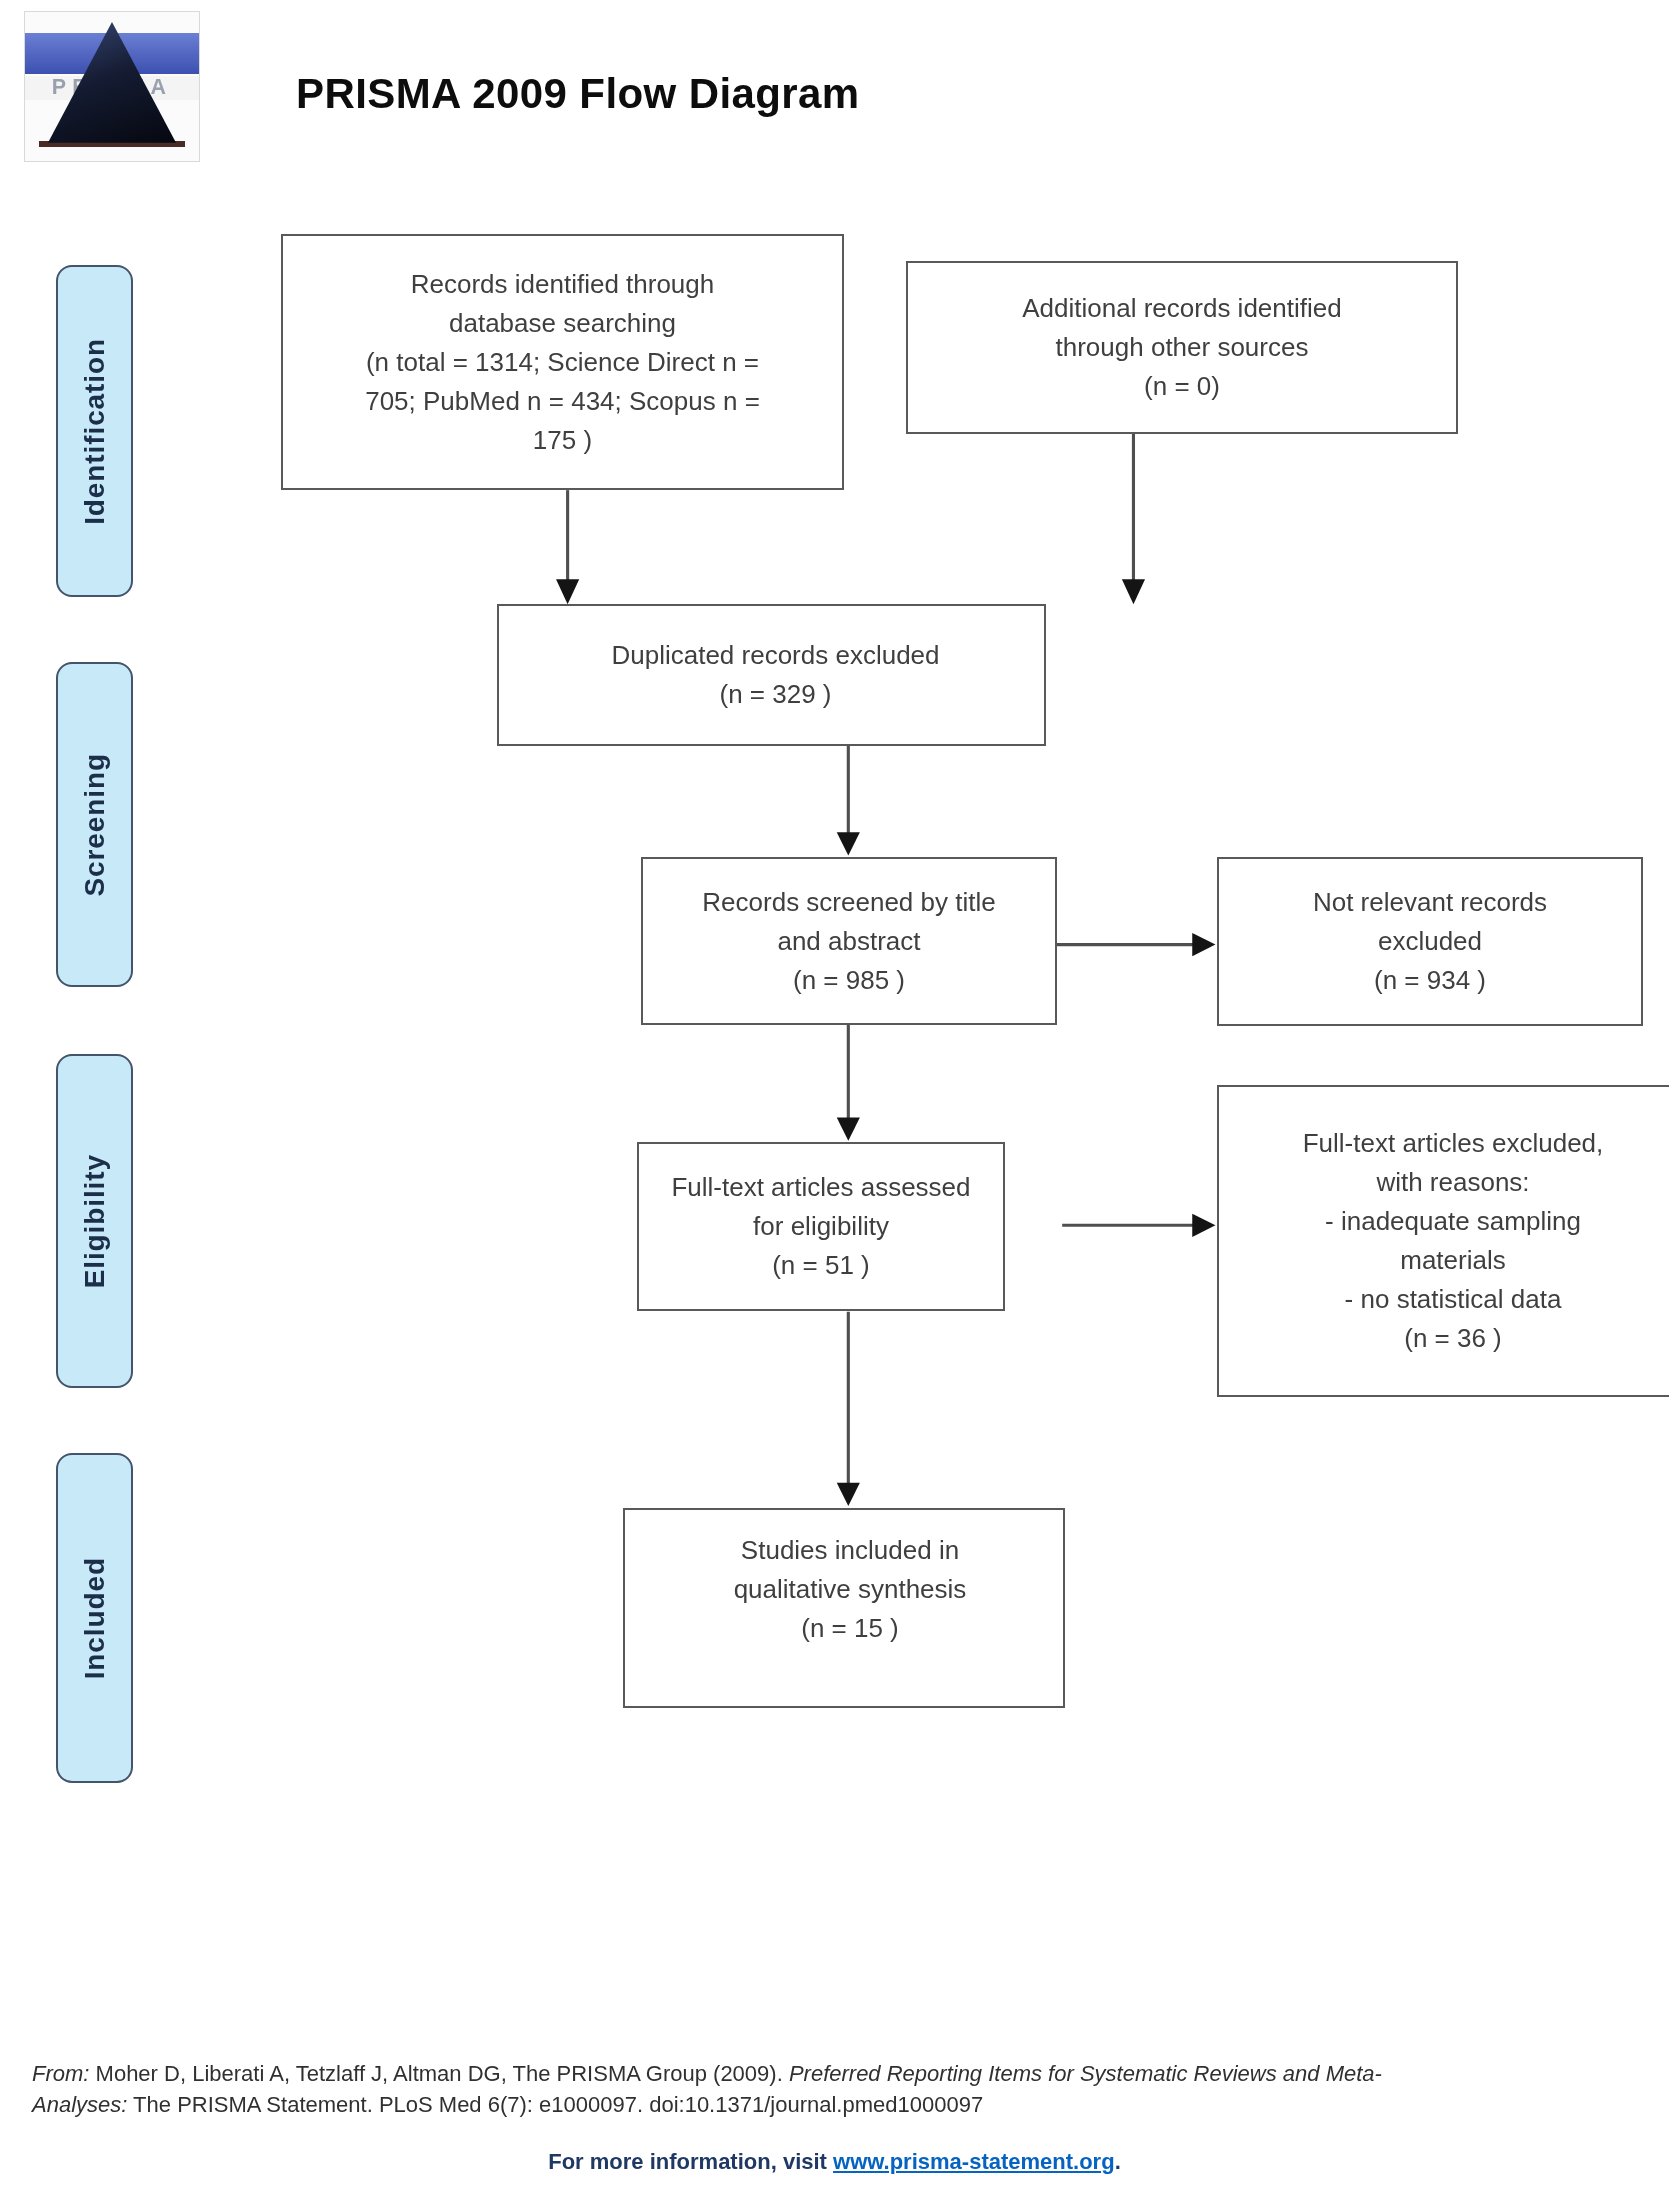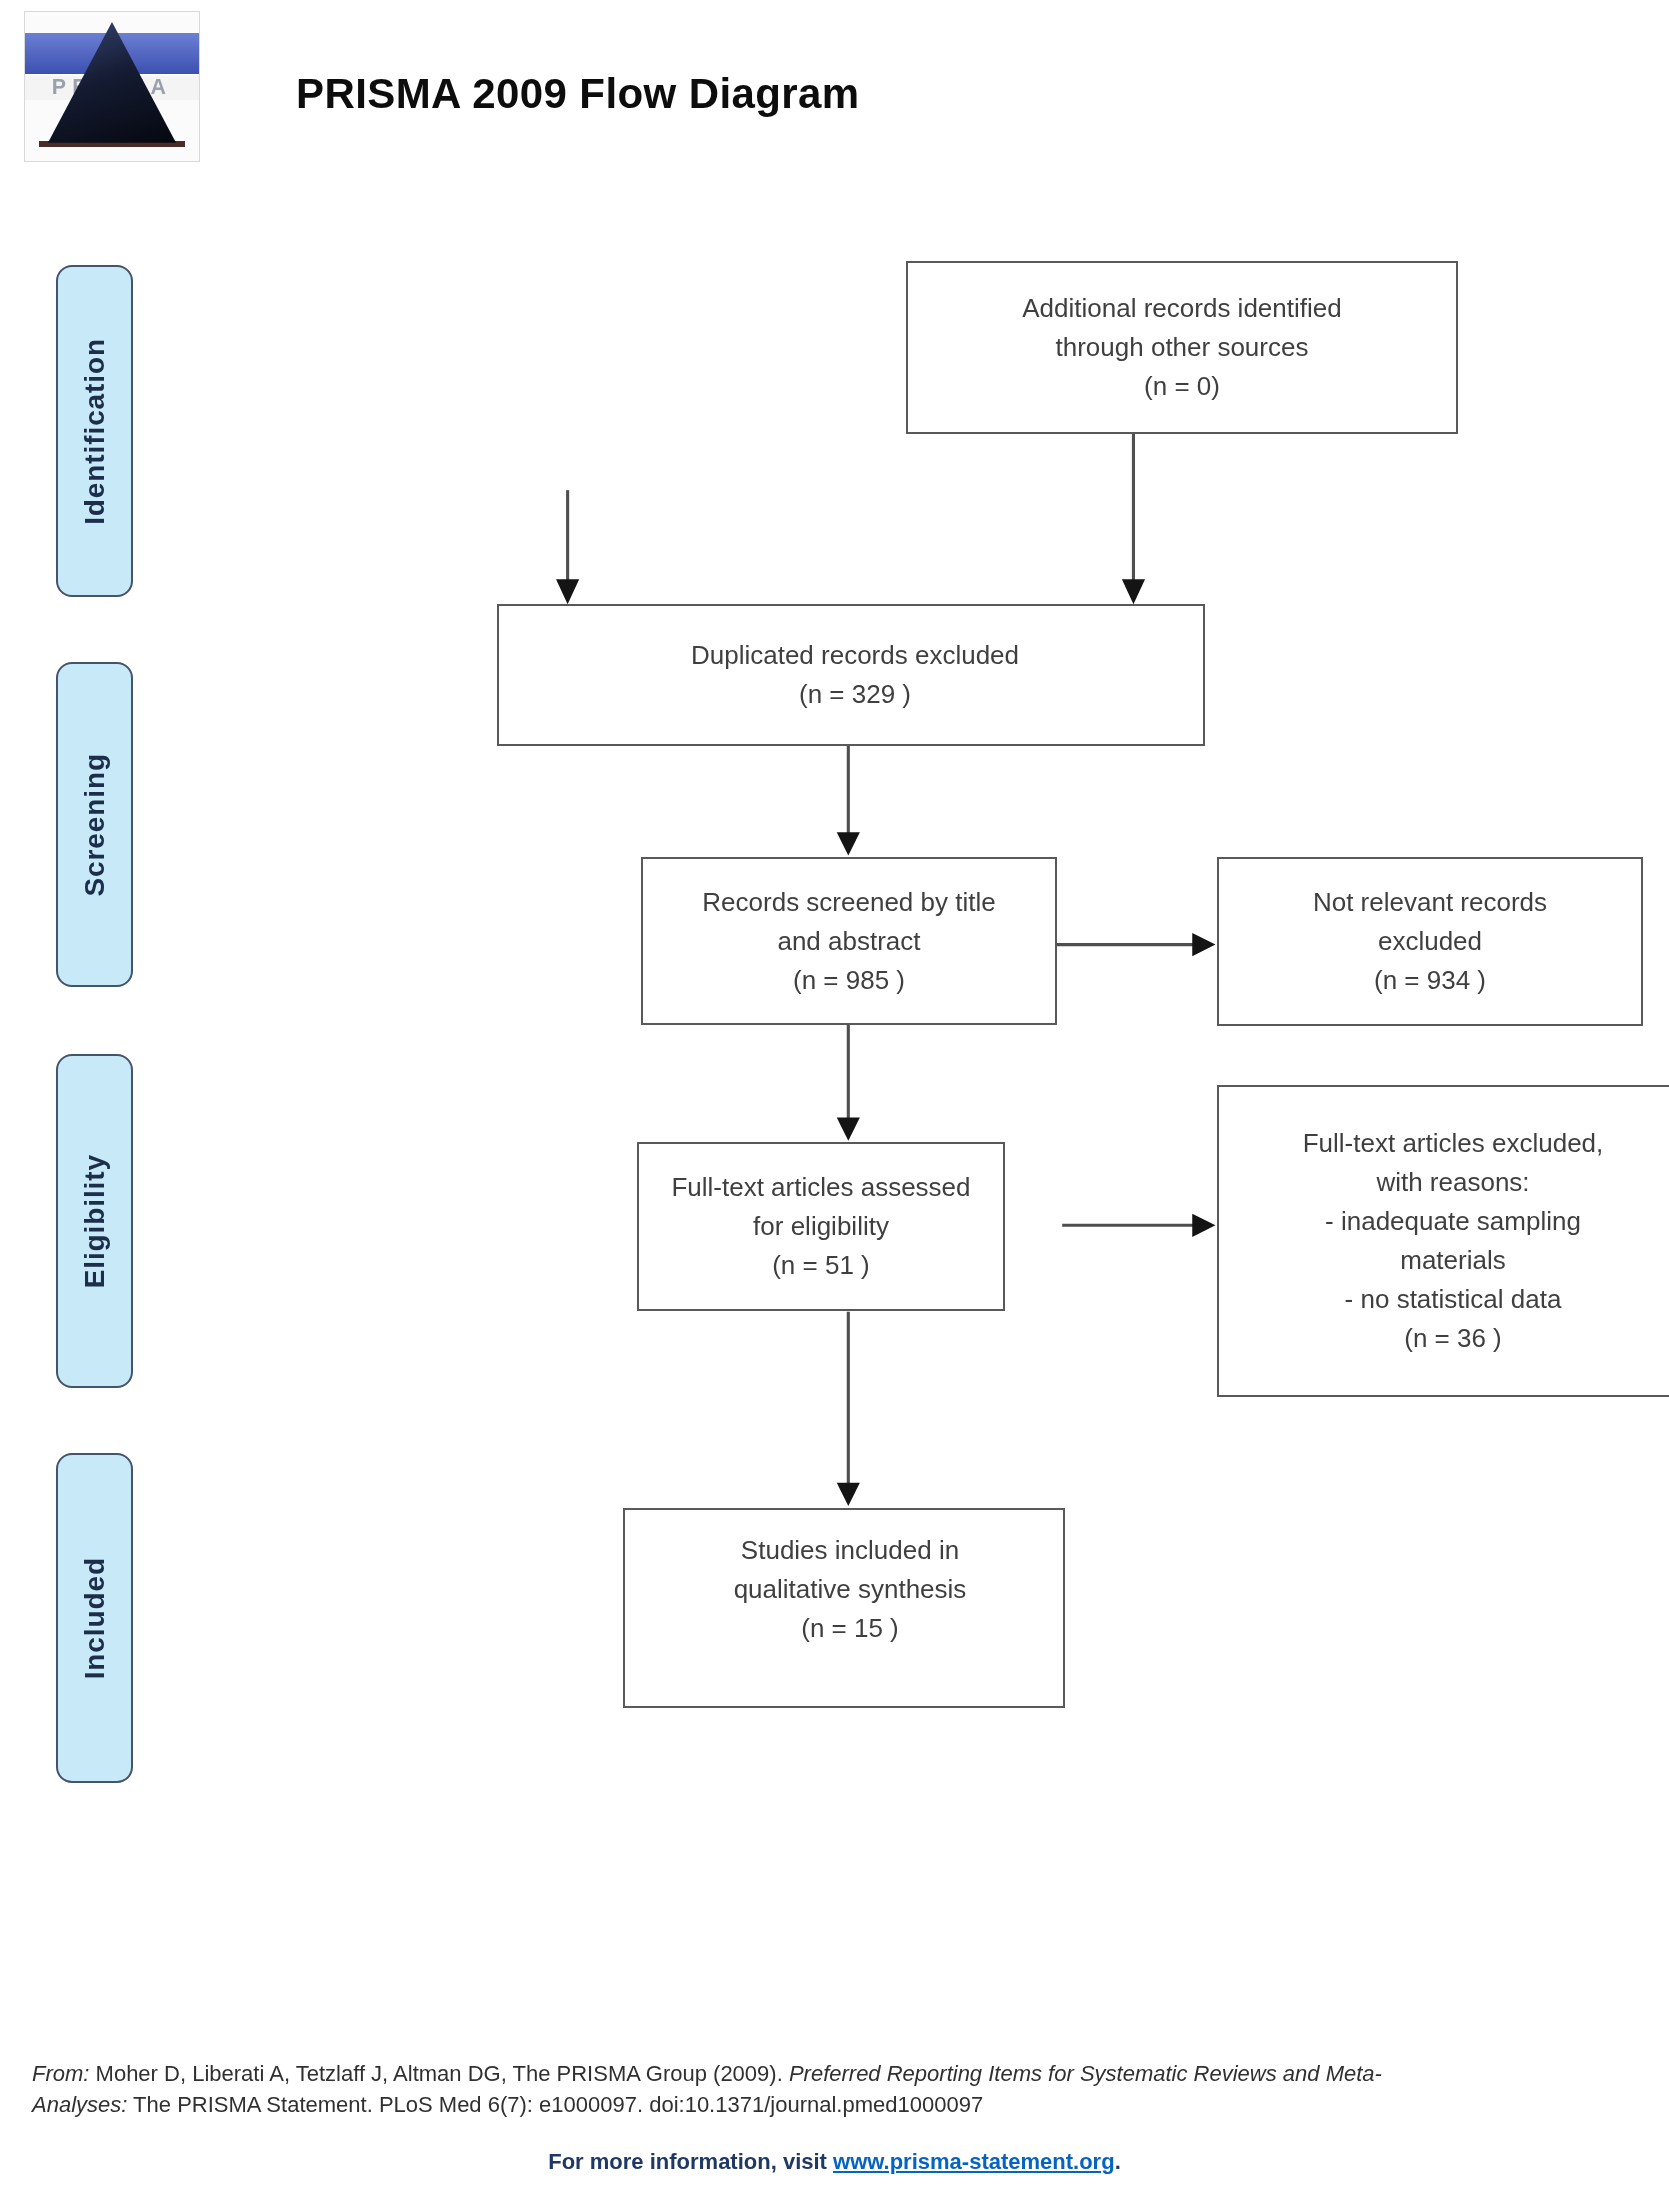--- a/index.html
+++ b/index.html
@@ -107,28 +107,35 @@
   <div class="stage" style="top:662px; height:325px;">
     <span>Screening</span>
   </div>
   <div class="stage" style="top:1054px; height:334px;">
     <span>Eligibility</span>
   </div>
   <div class="stage" style="top:1453px; height:330px;">
     <span>Included</span>
   </div>
 
+  <div class="fbox" style="left:281px; top:234px; width:563px; height:256px;">
+    <span class="fbox-text">Records identified through
+database searching
+(n total = 1314; Science Direct n =
+705; PubMed n = 434; Scopus n =
+175 )</span>
+  </div>
 
   <div class="fbox" style="left:906px; top:261px; width:552px; height:173px;">
     <span class="fbox-text">Additional records identified
 through other sources
 (n = 0)</span>
   </div>
 
-  <div class="fbox" style="left:497px; top:604px; width:708px; height:142px;padding-left:8px;">
+  <div class="fbox" style="left:497px; top:604px; width:549px; height:142px;padding-left:8px;">
     <span class="fbox-text">Duplicated records excluded
 (n = 329 )</span>
   </div>
 
   <div class="fbox" style="left:641px; top:857px; width:416px; height:168px;">
     <span class="fbox-text">Records screened by title
 and abstract
 (n = 985 )</span>
   </div>
 

